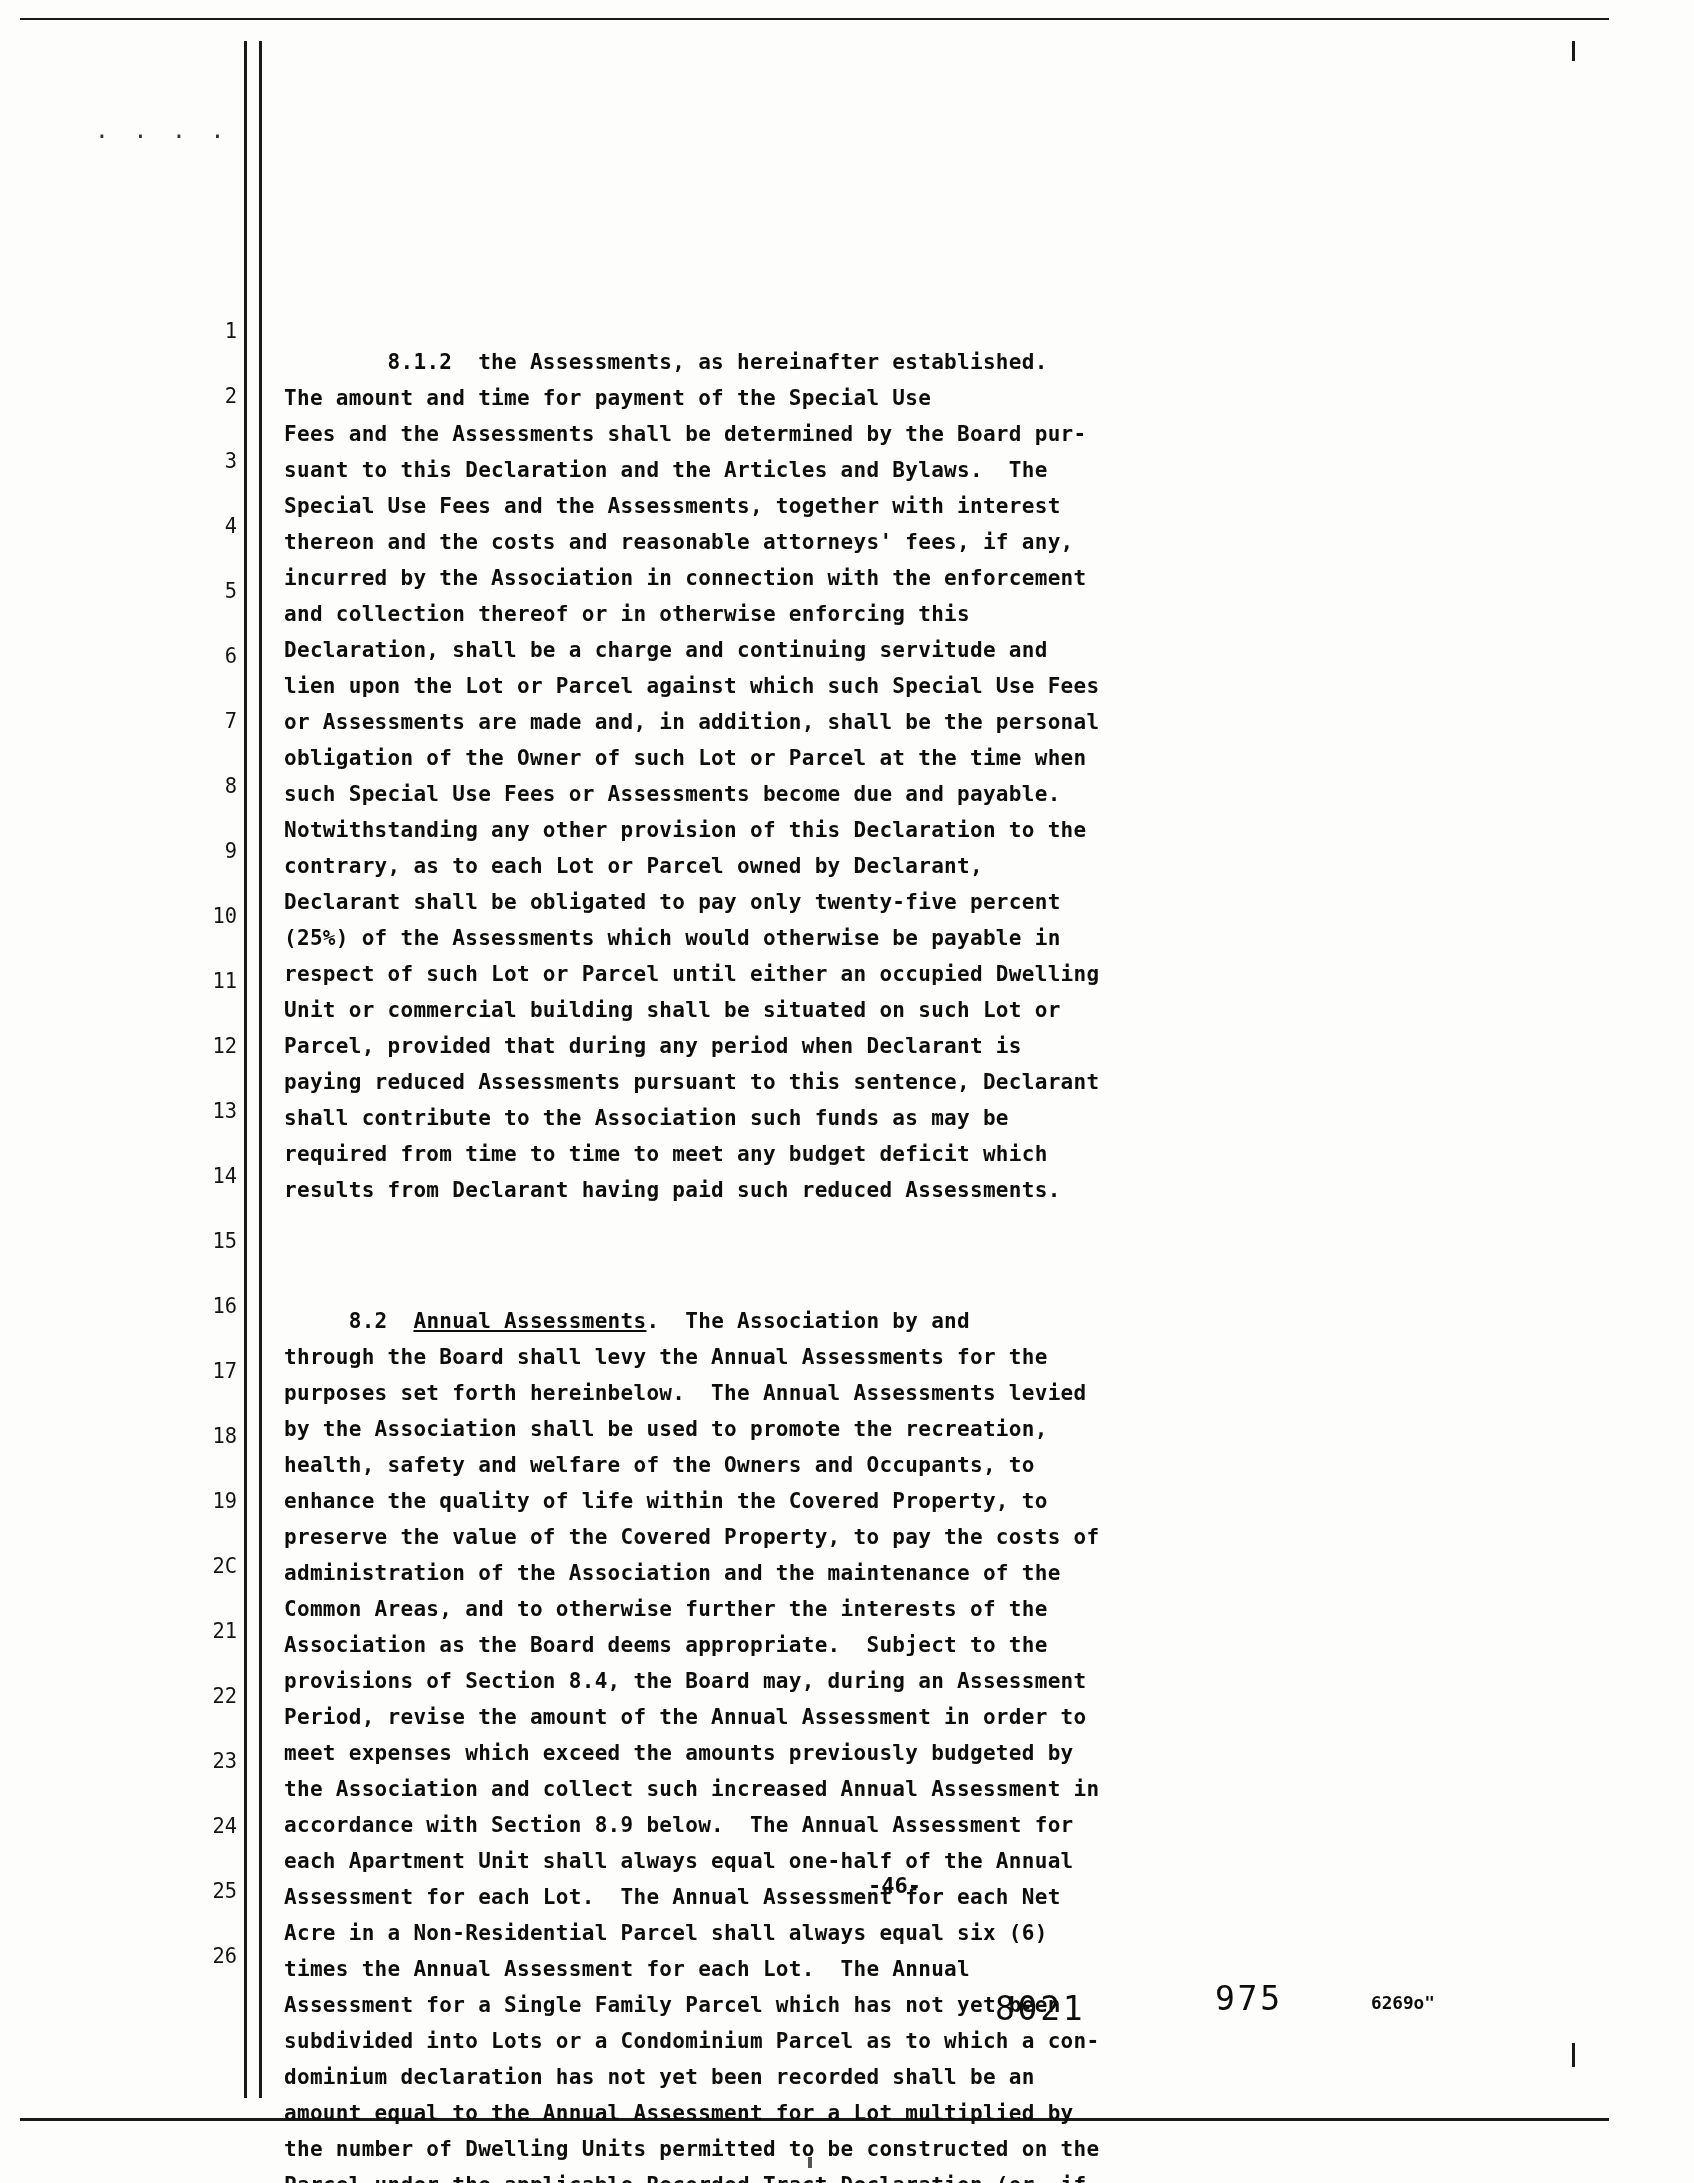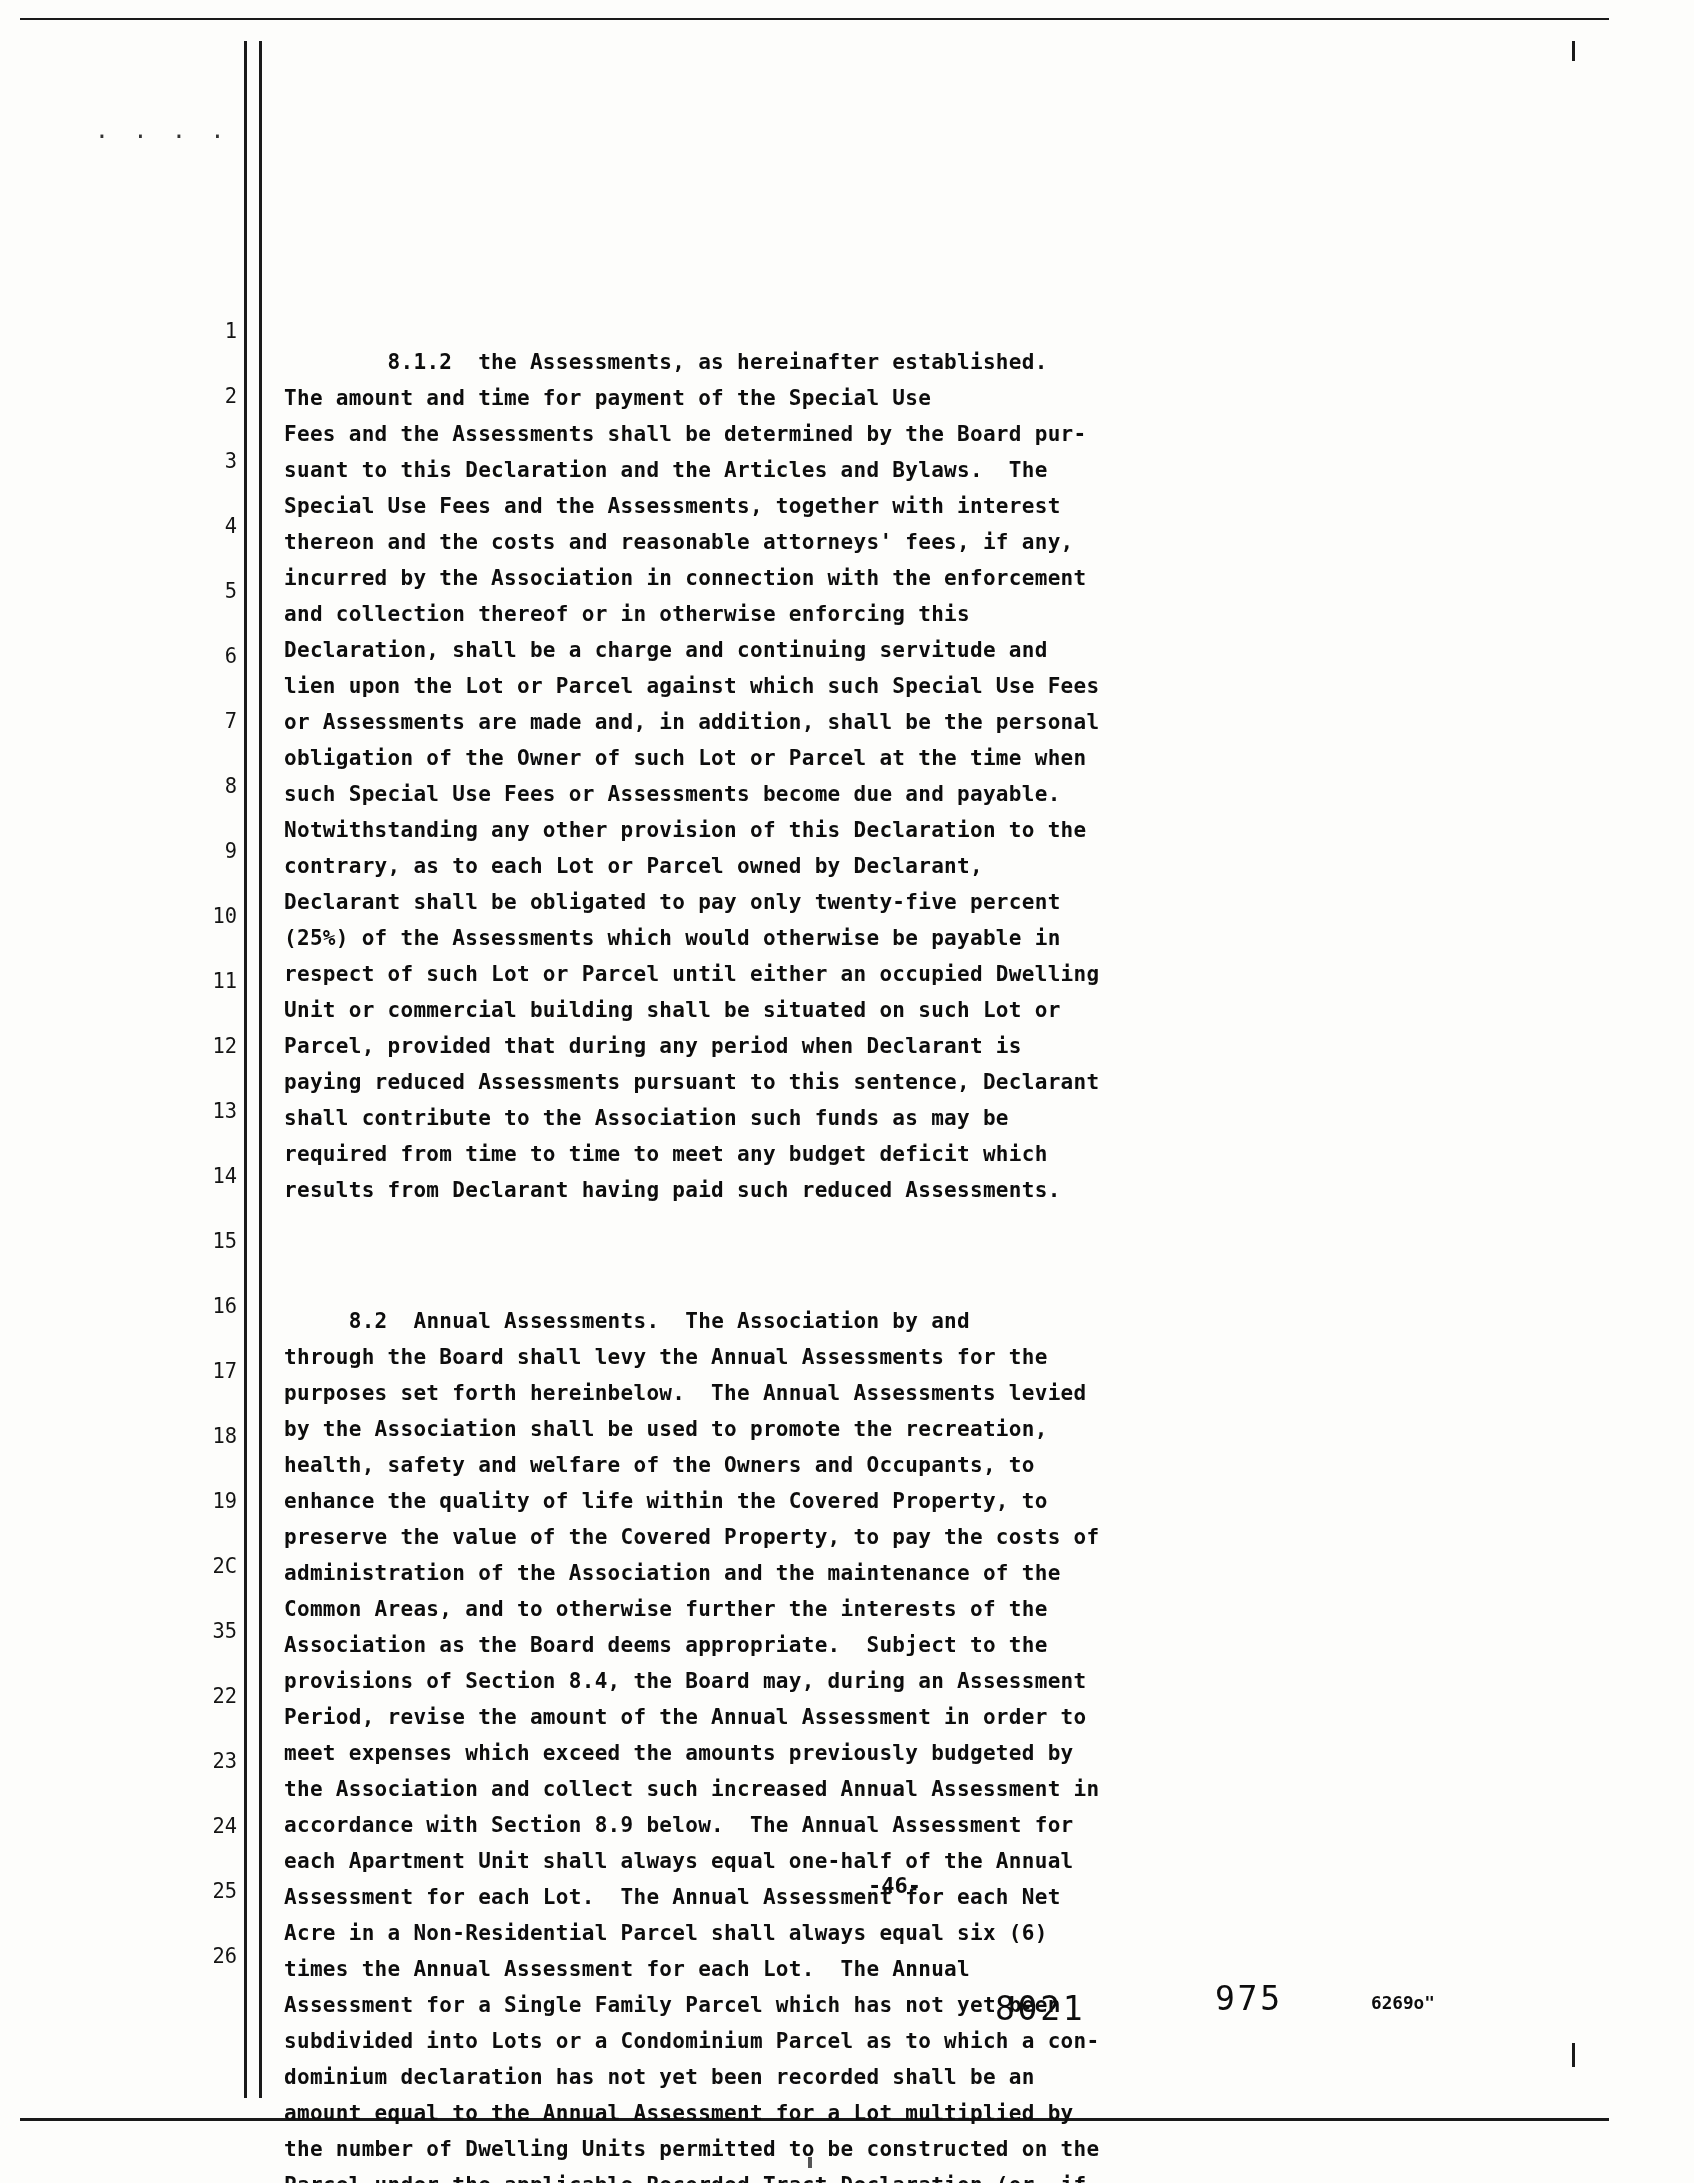--- a/index.html
+++ b/index.html
@@ -98,20 +98,21 @@
     color: #0d0d0d;
     letter-spacing: 0.3px;
     white-space: pre-wrap;
     font-weight: 700;
   }
   .para {
     margin: 0 0 23px 0;
     white-space: pre-wrap;
   }
   .u {
+    text-decoration: underline;
     text-align: center;
   }
 
   
   .page-number {
     position: absolute;
     left: 868px;
     top: 1873px;
     font-family: "DejaVu Sans Mono", monospace;
     font-size: 22px;
@@ -183,21 +184,21 @@
     <div>11</div>
     <div>12</div>
     <div>13</div>
     <div>14</div>
     <div>15</div>
     <div>16</div>
     <div>17</div>
     <div>18</div>
     <div>19</div>
     <div>2C</div>
-    <div>35</div>
+    <div>21</div>
     <div>22</div>
     <div>23</div>
     <div>24</div>
     <div>25</div>
     <div>26</div>
   </div>
 
   <div class="body-text">
     <p class="para">        8.1.2  the Assessments, as hereinafter established.
 The amount and time for payment of the Special Use

